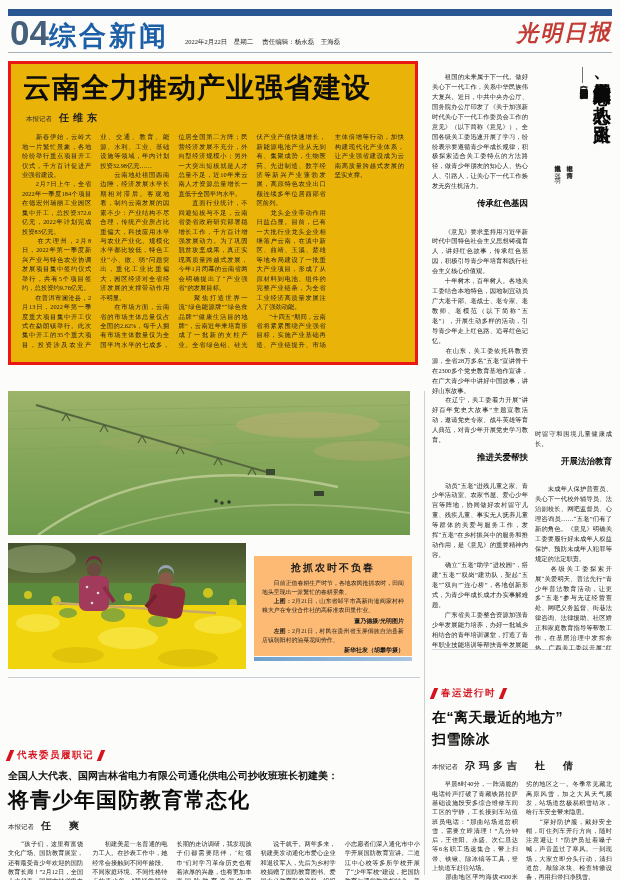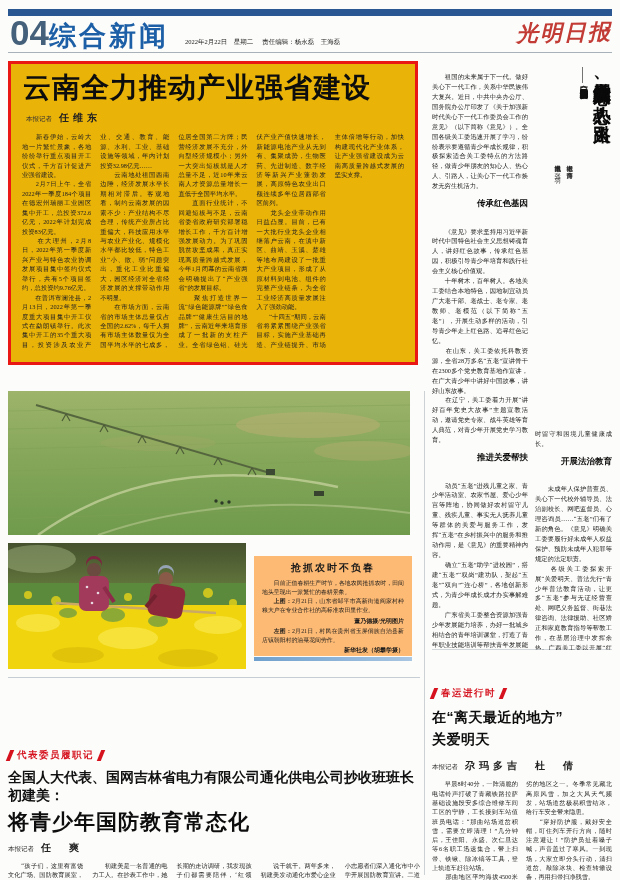--- a/index.html
+++ b/index.html
@@ -59,21 +59,21 @@
         white-space:pre-line;color:#222;}
   .subhead{font-family:"Liberation Sans",sans-serif;font-size:8.5px;font-weight:900;text-align:right;
         margin:6px 0;white-space:normal;color:#0a0a0a;}
   
   .labelrow{display:flex;align-items:center;gap:5px;margin-top:32px;}
   .slash{width:4px;height:11px;background:#d5121e;transform:skewX(-22deg);}
   .labeltext{color:#d5121e;font-family:"Liberation Sans",sans-serif;font-size:9.5px;font-weight:900;
         letter-spacing:1.5px;}
   
   .lfeat{position:absolute;left:8px;top:717px;width:412px;}
-  .kicker{margin-top:7px;font-family:"Liberation Sans",sans-serif;font-size:14px;font-weight:bold;color:#111;}
+  .kicker{margin-top:7px;font-family:"Liberation Sans",sans-serif;font-size:10px;font-weight:bold;color:#111;}
   .lhead{margin-top:3px;font-family:"Liberation Sans",sans-serif;font-size:21px;font-weight:900;
         letter-spacing:1px;color:#0d0d0d;}
   .lby{margin-top:5px;}
   .lbody{margin-top:6px;height:104px;column-count:5;column-gap:9px;column-fill:auto;font-size:6.2px;
         line-height:1.5;text-align:justify;white-space:pre-line;overflow:hidden;color:#222;}
   
   .rfeat{position:absolute;left:432px;top:655px;width:180px;}
   .rhead{margin-top:7px;font-family:"Liberation Sans",sans-serif;font-size:14px;font-weight:900;
         letter-spacing:0.5px;line-height:1.55;color:#0d0d0d;}
   .rby{margin-top:9px;}
@@ -271,21 +271,21 @@
   </div>
 
   <div class="rfeat">
     <div class="labelrow">
       <span class="slash"></span>
       <span class="labeltext">春运进行时</span>
       <span class="slash"></span>
     </div>
     <div class="rhead">
       <div>在“离天最近的地方”</div>
-      <div>关爱明天</div>
+      <div>扫雪除冰</div>
     </div>
     <div class="byline rby">
       <span class="by-prefix">本报记者</span>
       <span class="by-name">尕玛多吉　杜　倩</span>
     </div>
     <div class="rbody">　　早晨8时40分，一阵清脆的电话铃声打破了青藏铁路拉萨基础设施段安多综合维修车间工区的宁静，工长接到车站值班员电话：“那曲站场道岔积雪，需要立即清理！”几分钟后，王佳阳、永盛、次仁旦达等6名职工迅速集合，带上扫帚、铁锹、除冰镐等工具，登上轨道车赶往站场。
 　　那曲地区平均海拔4500米以上，素有“离天最近的地方”之称，是青藏高原气候条件最恶劣的地区之一。冬季常见藏北高原风雪，加之大风天气频发，站场道岔极易积雪结冰，给行车安全带来隐患。
 　　“穿好防护服，戴好安全帽，盯住列车开行方向，随时注意避让！”防护员扯着嗓子喊，声音盖过了寒风。一到现场，大家立即分头行动，清扫道岔、敲除冰块、检查转辙设备，再用扫帚扫净残雪。
 　　11时10分，随着对讲机里传来一声声“道岔已经确认出清，可以开通使用了”的回应，清雪工作全部结束，大家的棉帽上、眉毛上已经挂满了霜花和冰晶。
 　　“今天运营很顺利，风不大，气温才零下20多摄氏度，最冷的时候连零下30摄氏度都不止。春运期间，只要接到除雪任务，我们就会闻令而动，直到把每一组道岔清理干净。”

